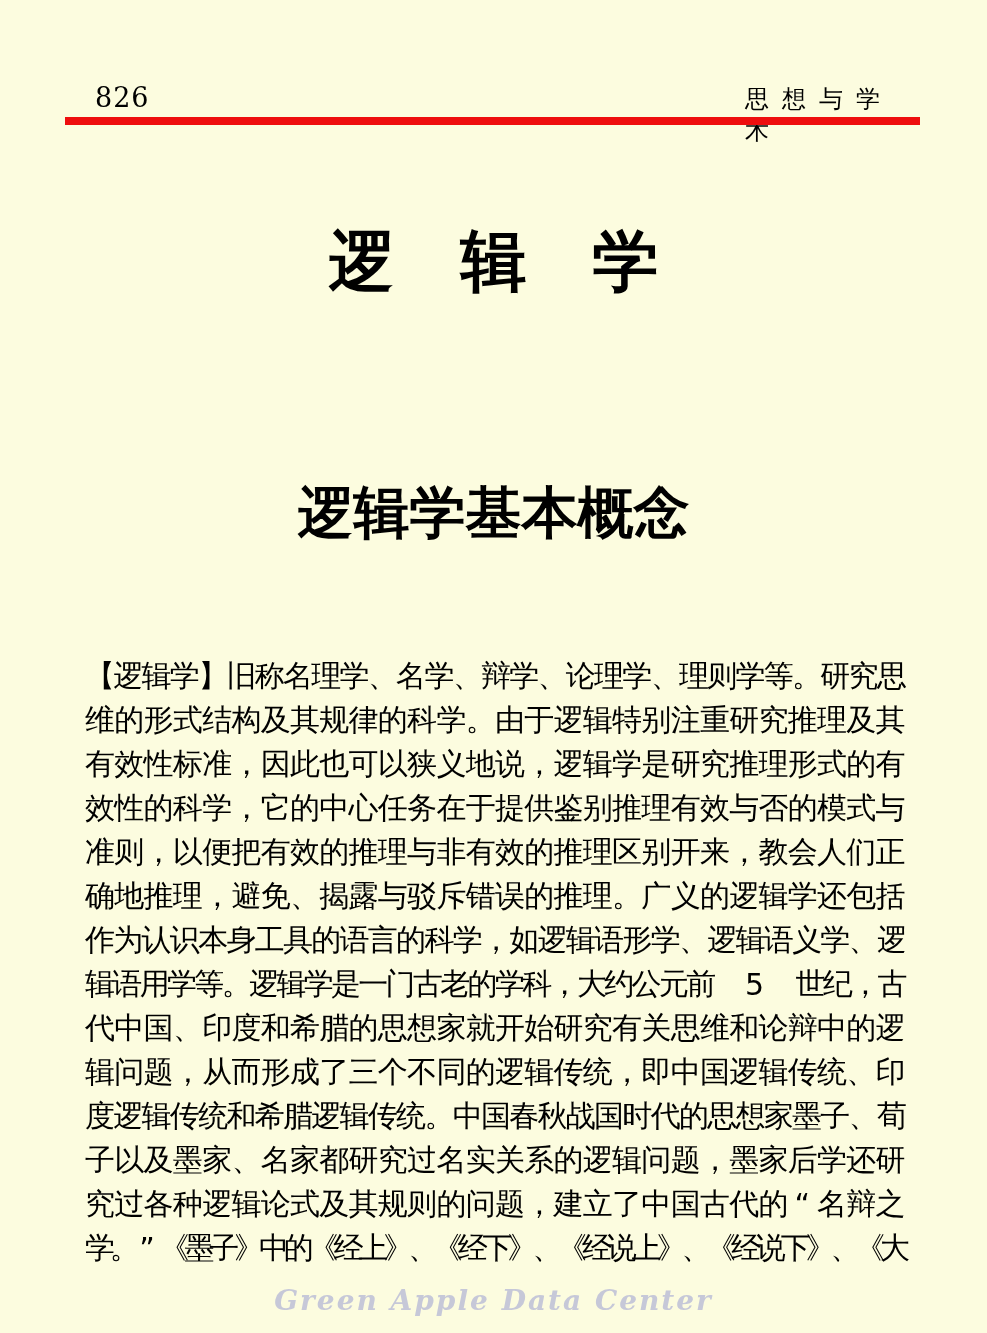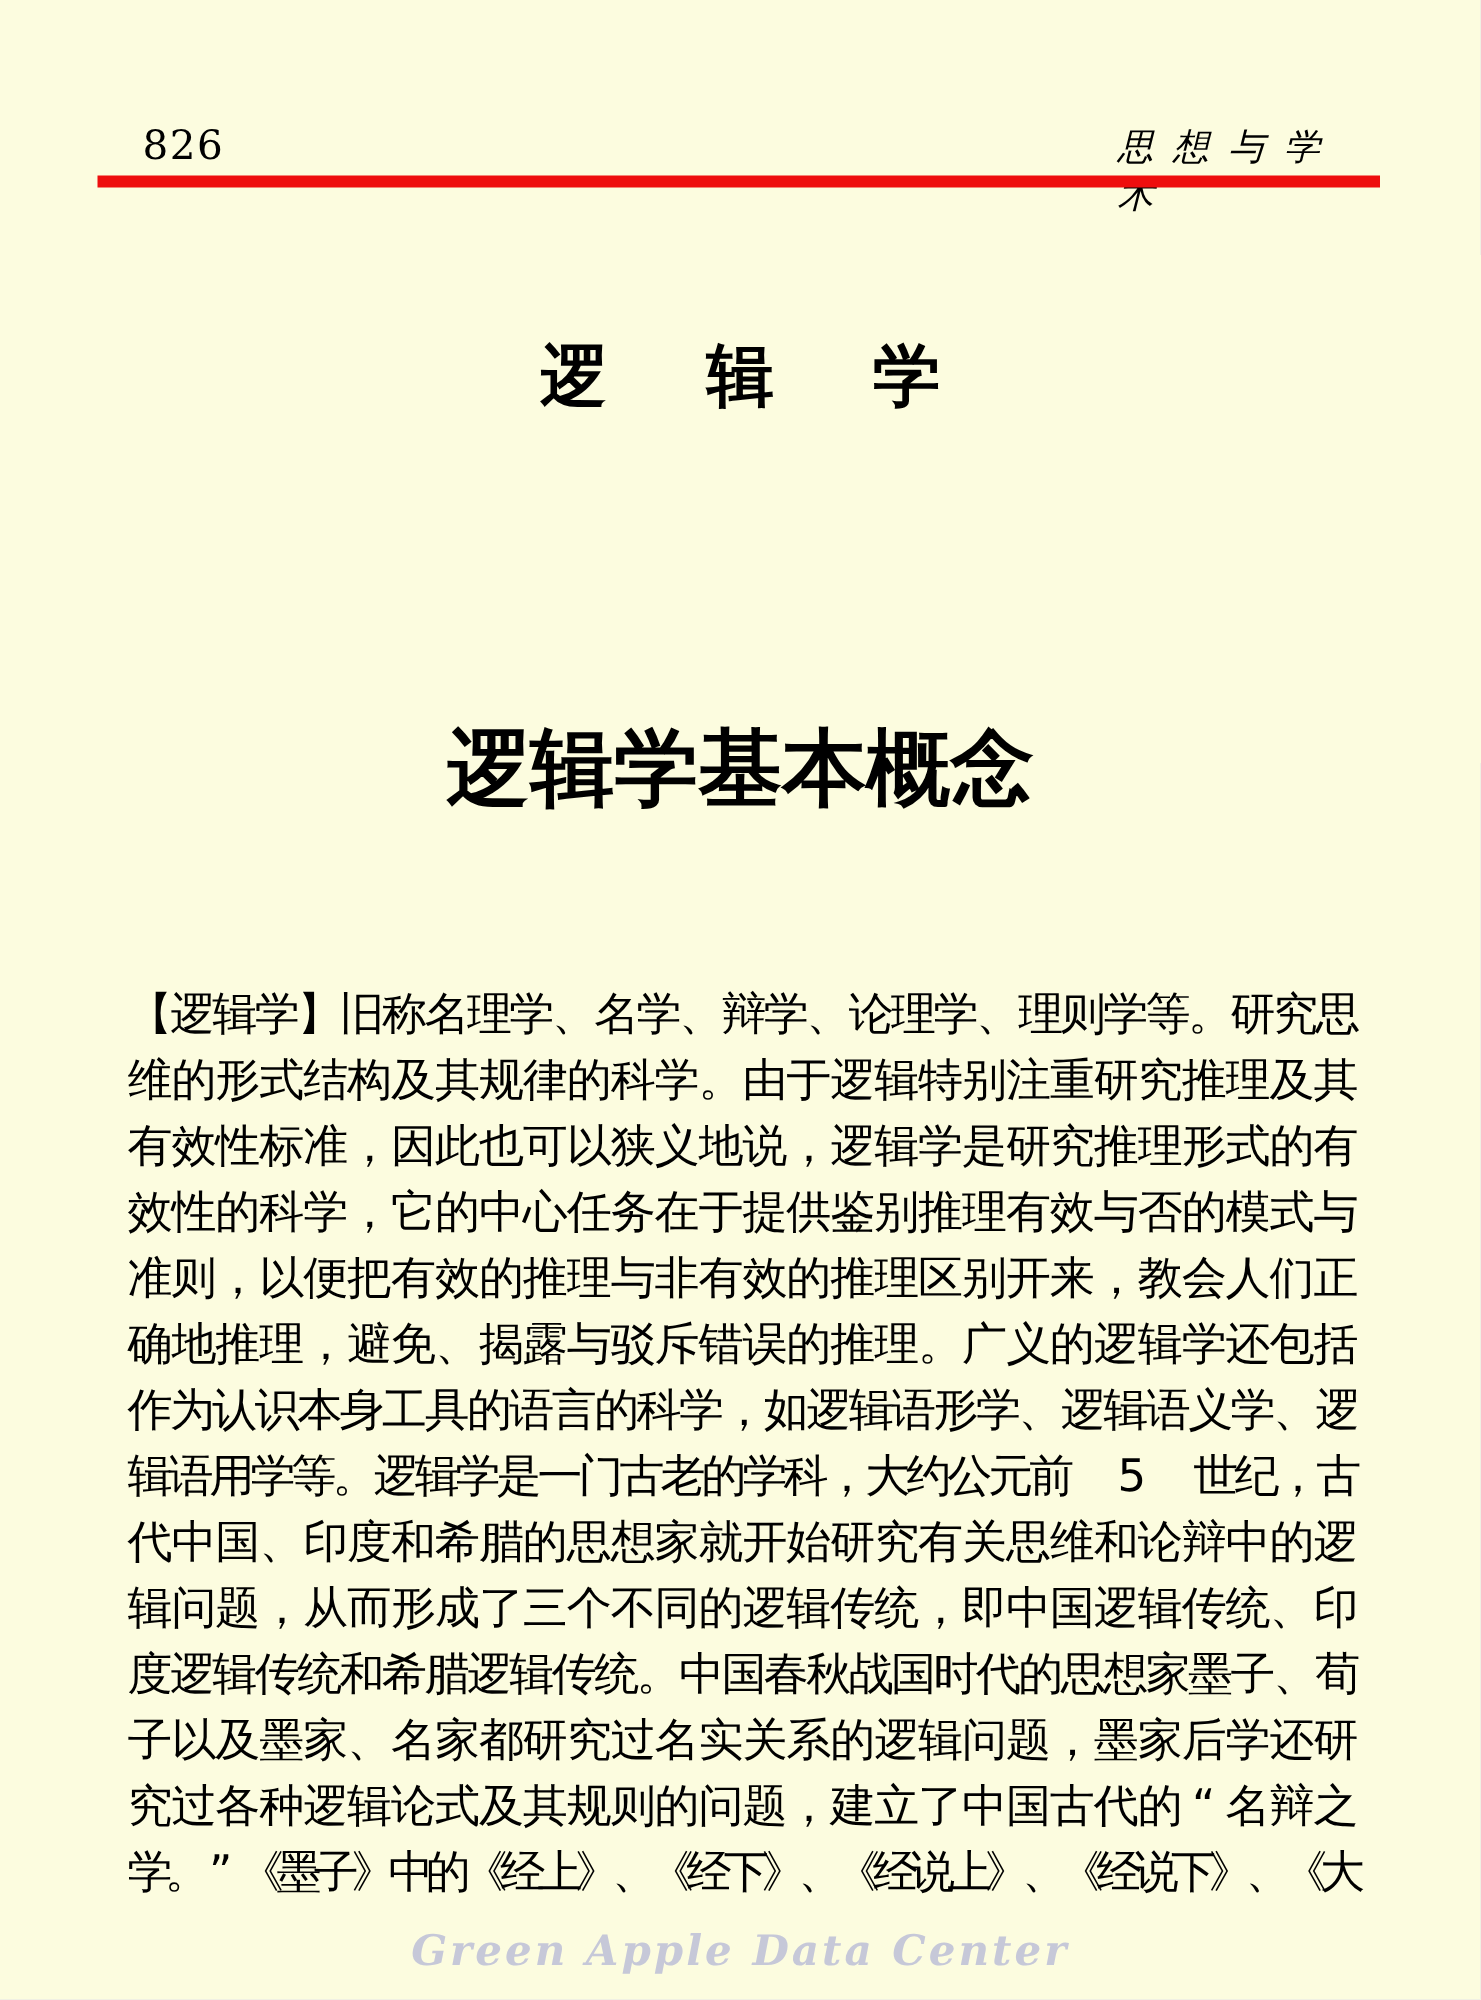--- a/index.html
+++ b/index.html
@@ -30,21 +30,20 @@
   }
   .page-number {
     font-family: "DejaVu Serif", "Liberation Serif", serif;
     font-size: 27px;
     font-weight: normal;
     letter-spacing: 1px;
   }
   .running-head {
     font-size: 24px;
     font-weight: 500;
-    font-style: italic;
   }
   .running-head span {
     letter-spacing: 13px;
     margin-right: -13px;
   }
 
   .header-rule {
     position: absolute;
     top: 117px;
     left: 65px;
@@ -54,21 +53,21 @@
   }
 
   
   .chapter-title {
     position: absolute;
     top: 226px;
     left: 0;
     width: 100%;
     margin: 0;
     text-align: center;
-    font-size: 45px;
+    font-size: 66px;
     font-weight: 600;
     line-height: 1.1;
   }
   .chapter-title span {
     letter-spacing: 66px;
     margin-right: -66px;
   }
   .section-title {
     position: absolute;
     top: 482px;

